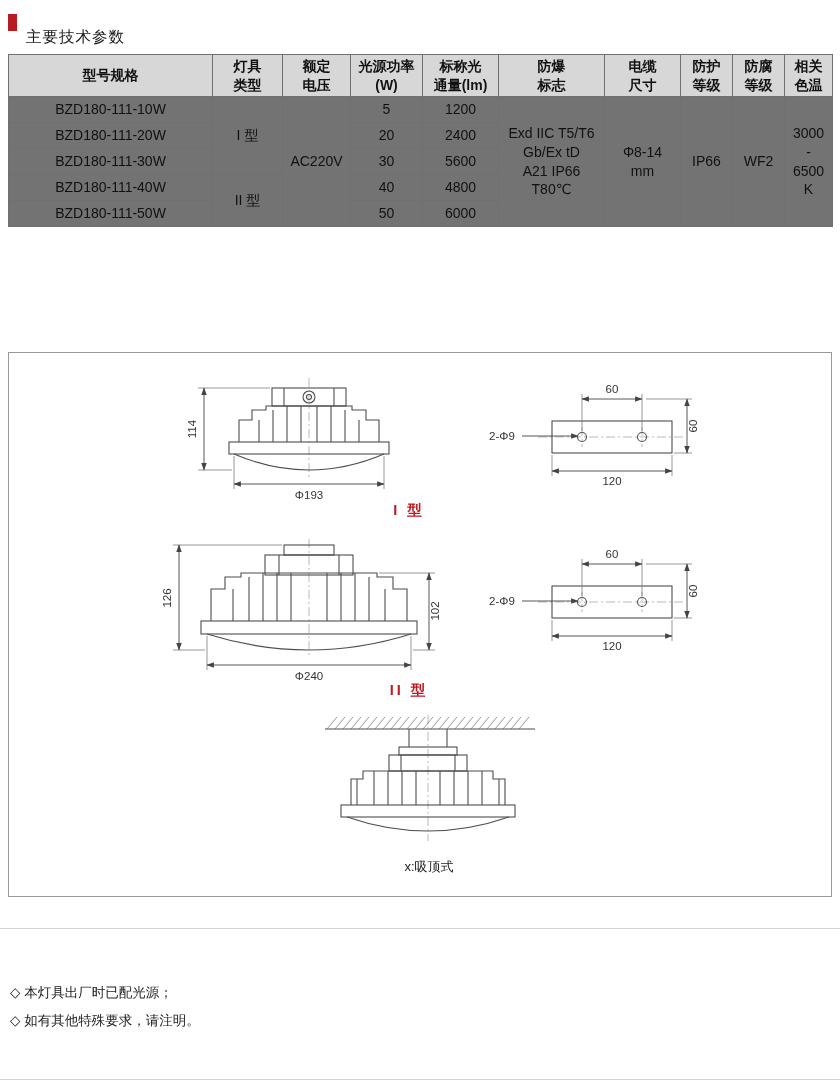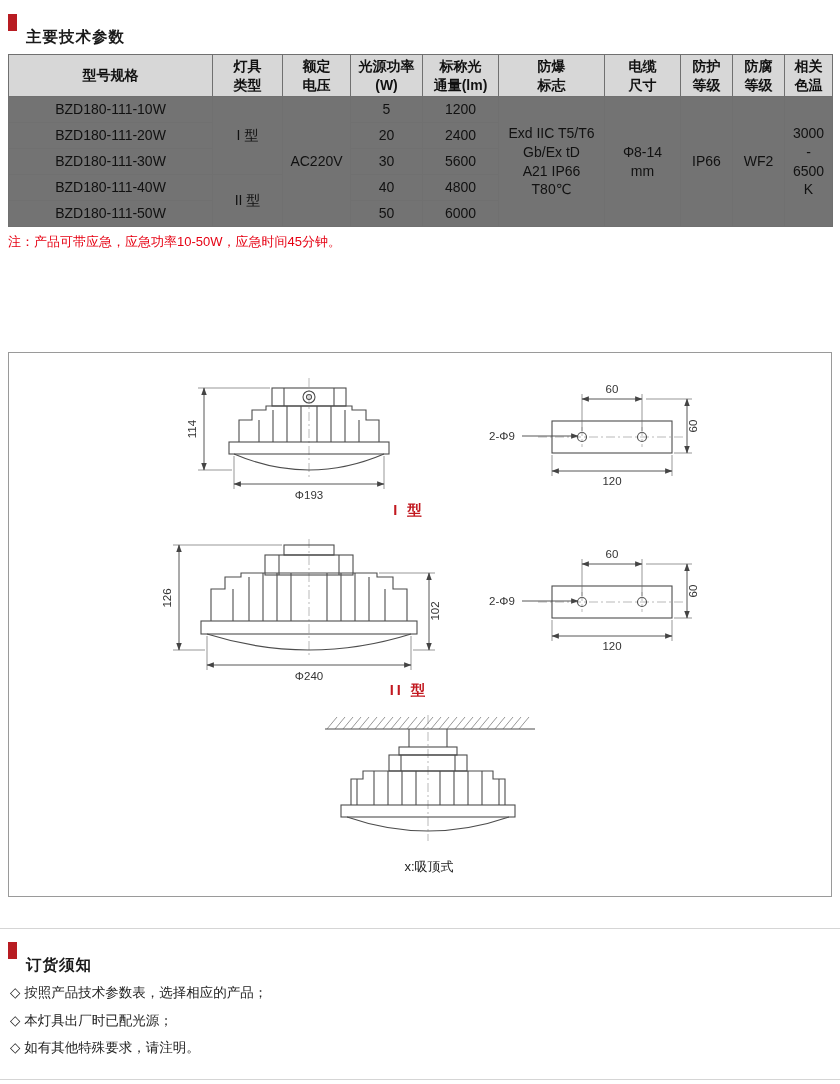--- a/index.html
+++ b/index.html
@@ -2,21 +2,21 @@
 <html><head>
 <meta charset="utf-8">
 <style>
   * { margin:0; padding:0; box-sizing:border-box; }
   html,body { background:#fff; }
   .page { position:relative; width:840px; height:1084px; background:#fff;
           font-family:"Liberation Sans","DejaVu Sans",sans-serif; color:#111; overflow:hidden; }
 
   .sec-header { position:absolute; left:8px; right:8px; height:28px; display:flex; align-items:center; }
   .red-block { width:9px; height:17px; background:#b81c22; margin-right:9px; flex:none; }
-  .sec-title { font-size:15.5px; font-weight:bold; color:#1a1a1a; letter-spacing:1px;margin-top:31px; }
+  .sec-title { font-size:15.5px; font-weight:normal; color:#1a1a1a; letter-spacing:1px;margin-top:31px; }
 
   .spec { position:absolute; top:54px; left:8px; width:824px; border-collapse:collapse;
           table-layout:fixed; font-size:14px; color:#111; }
   .spec th,.spec td { border:1px solid #707070; text-align:center; vertical-align:middle;
           padding:1px 2px; line-height:1.35; overflow:hidden; }
   .spec thead th { background:#d7d7d7; height:42px; font-weight:bold; }
   .spec tbody td { background:#737373; height:26px; }
   .preline { white-space:pre-line; }
 
   .note { position:absolute; top:233px; left:8px; font-size:13px; color:#e60012; }
@@ -121,21 +121,20 @@
         <td>4800</td>
       </tr>
       <tr>
         <td>BZD180-111-50W</td>
         <td>50</td>
         <td>6000</td>
       </tr>
     </tbody>
   </table>
 
-  <div class="note">注：产品可带应急，应急功率10-50W，应急时间45分钟。</div>
 
 
   <div class="drawings-box">
     <svg viewBox="0 0 822 543" width="822" height="543">
       <defs>
         <marker id="arr" viewBox="0 0 10 10" refX="8.5" refY="5" markerWidth="9" markerHeight="9" orient="auto-start-reverse">
           <path d="M0,1.6 L9,5 L0,8.4 Z" fill="#444"></path>
         </marker>
       </defs>
 
@@ -274,26 +273,21 @@
         <rect class="draw" x="14" y="92" width="174" height="12"></rect>
         <path class="draw" d="M20,104 Q101,132 182,104"></path>
       </g>
 
       <text class="ceillabel" x="420" y="518" text-anchor="middle">x:吸顶式</text>
     </svg>
   </div>
 
   <div class="divider" style="top:928px;"></div>
 
-  <div class="sec-header" style="top:936px;">
-    <span class="red-block"></span>
-    <span class="sec-title">订货须知</span>
-  </div>
 
   <div class="ordering">
-    <div class="ord-item">◇ 按照产品技术参数表，选择相应的产品；</div>
     <div class="ord-item">◇ 本灯具出厂时已配光源；</div>
     <div class="ord-item">◇ 如有其他特殊要求，请注明。</div>
   </div>
 
   <div class="divider" style="top:1079px;"></div>
 
 </div>
 
 </body></html>

